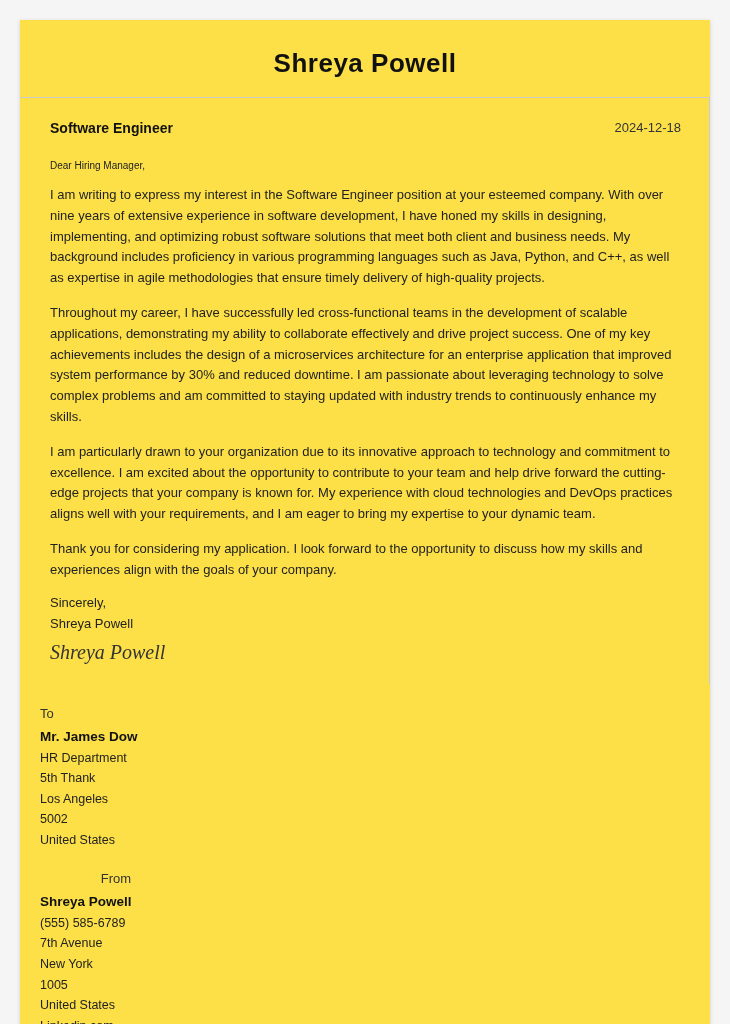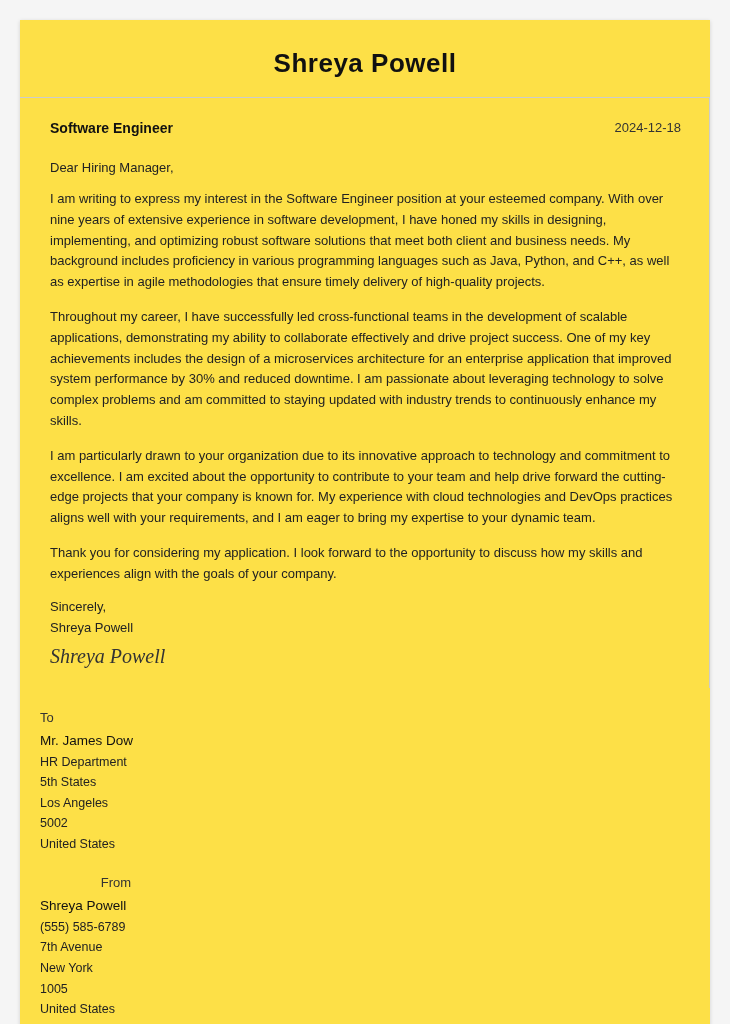--- a/index.html
+++ b/index.html
@@ -70,21 +70,21 @@
       font-size: 14px;
       color: #111111;
     }
 
     .date {
       font-size: 13px;
       color: #333333;
     }
 
     .greeting {
-      font-size: 13px;
+      font-size: 10px;
       color: #222222;
       margin-bottom: 14px;
       margin-top: 24px;
     }
 
     .paragraph {
       font-size: 13px;
       color: #222222;
       line-height: 1.6;
       margin-bottom: 14px;
@@ -110,21 +110,21 @@
       margin-top: 6px;
     }
 
     .sidebar-section-label {
       font-size: 13px;
       color: #333333;
       margin-bottom: 8px;
     }
 
     .sidebar-name {
-      font-weight: normal;
+      font-weight: bold;
       font-size: 13.5px;
       color: #111111;
       margin-bottom: 4px;
     }
 
     .sidebar-info {
       font-size: 12.5px;
       color: #222222;
       line-height: 1.65;
     }
@@ -171,21 +171,21 @@
 
     </div>
 
     <div class="sidebar">
 
       <div>
         <p class="sidebar-section-label">To</p>
         <p class="sidebar-name">Mr. James Dow</p>
         <div class="sidebar-info">
           <div>HR Department</div>
-          <div>5th States</div>
+          <div>5th Thank</div>
           <div>Los Angeles</div>
           <div>5002</div>
           <div>United States</div>
         </div>
       </div>
 
       <div class="sidebar-from-section">
         <p class="sidebar-from-label">From</p>
         <p class="sidebar-name">Shreya Powell</p>
         <div class="sidebar-info">

